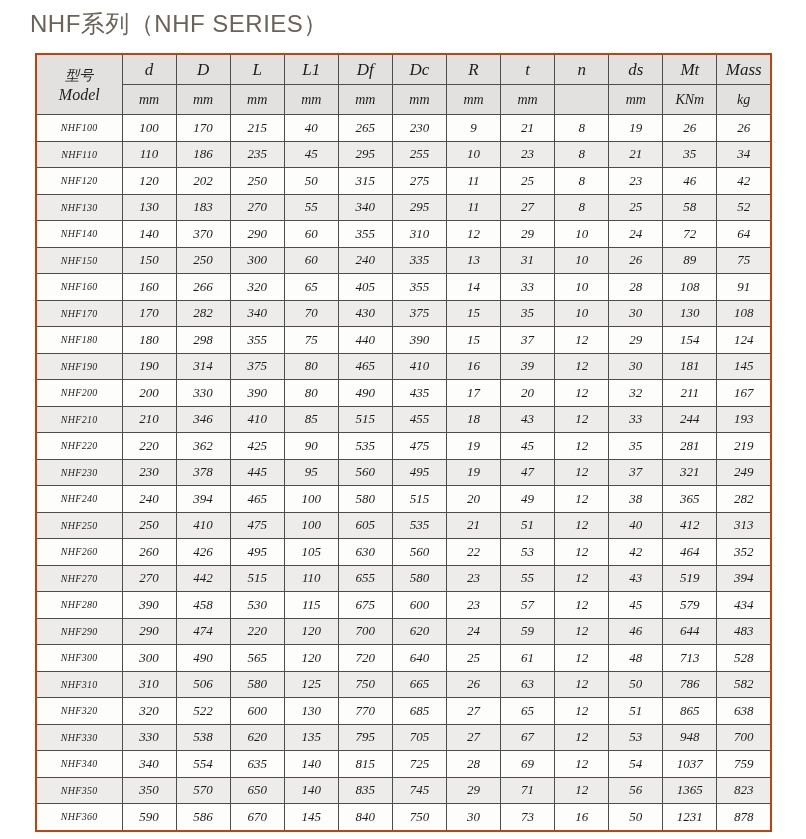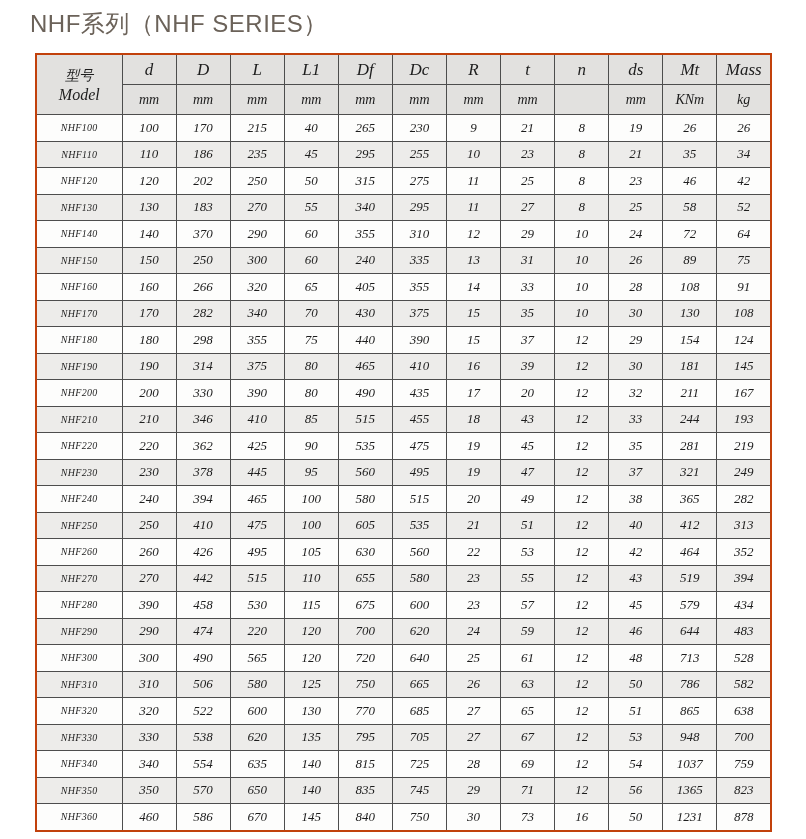--- a/index.html
+++ b/index.html
@@ -498,21 +498,21 @@
           <td>745</td>
           <td>29</td>
           <td>71</td>
           <td>12</td>
           <td>56</td>
           <td>1365</td>
           <td>823</td>
         </tr>
         <tr>
           <td class="model-cell">NHF360</td>
-          <td>460</td>
+          <td>590</td>
           <td>586</td>
           <td>670</td>
           <td>145</td>
           <td>840</td>
           <td>750</td>
           <td>30</td>
           <td>73</td>
           <td>16</td>
           <td>50</td>
           <td>1231</td>

